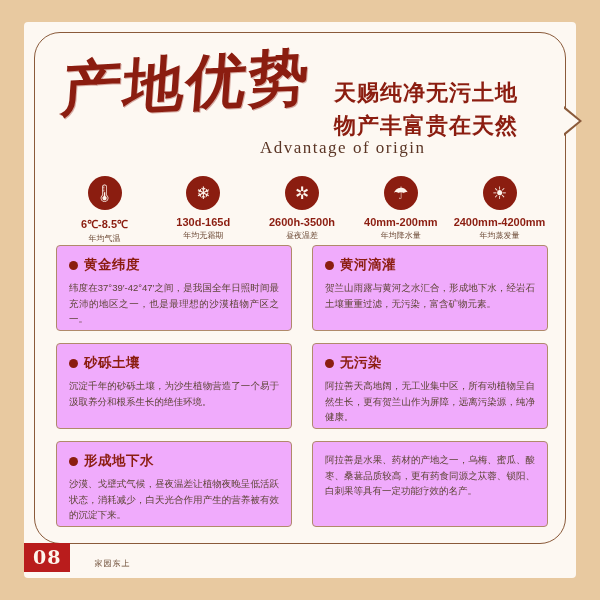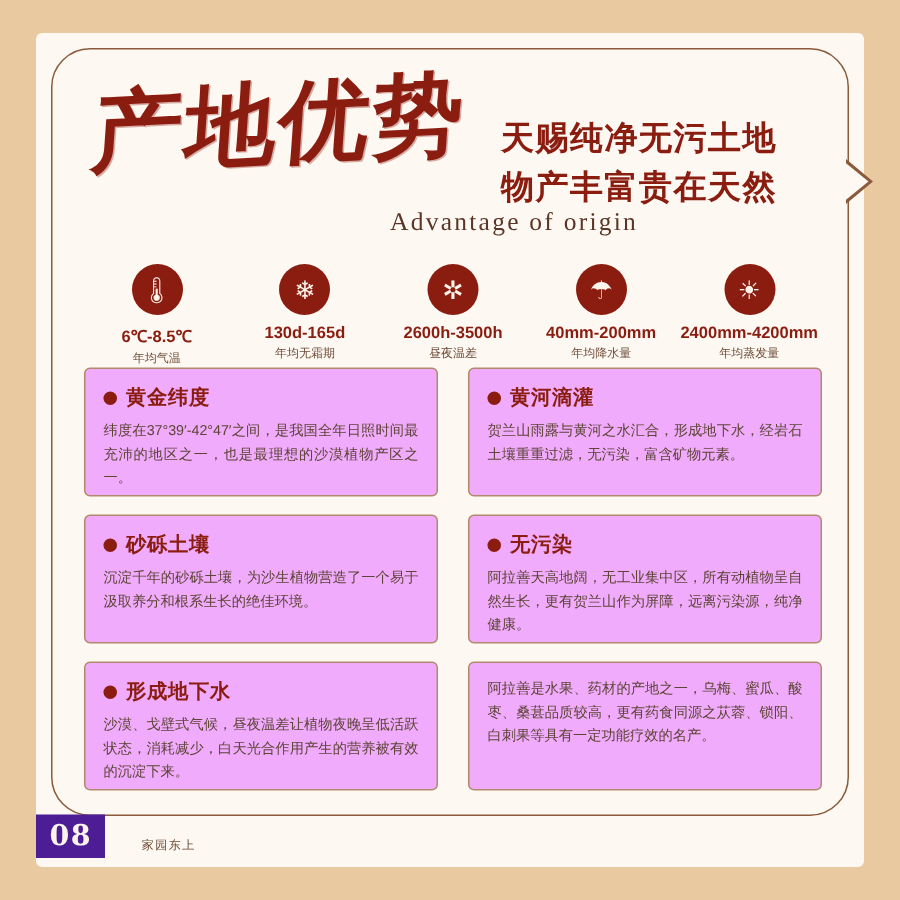--- a/index.html
+++ b/index.html
@@ -202,21 +202,21 @@
 
   
   .footer {
     position: absolute;
     left: 24px;
     bottom: 28px;
     display: flex;
     align-items: flex-end;
   }
   .page-num {
-    background: #4c1d95;
+    background: #b91c1c;
     color: #fdf4ec;
     font-family: "DejaVu Serif", serif;
     font-weight: bold;
     font-size: 19px;
     padding: 3px 9px 4px 9px;
     letter-spacing: 1px;
   }
   .footer-text {
     margin-left: 24px;
     font-size: 8px;

